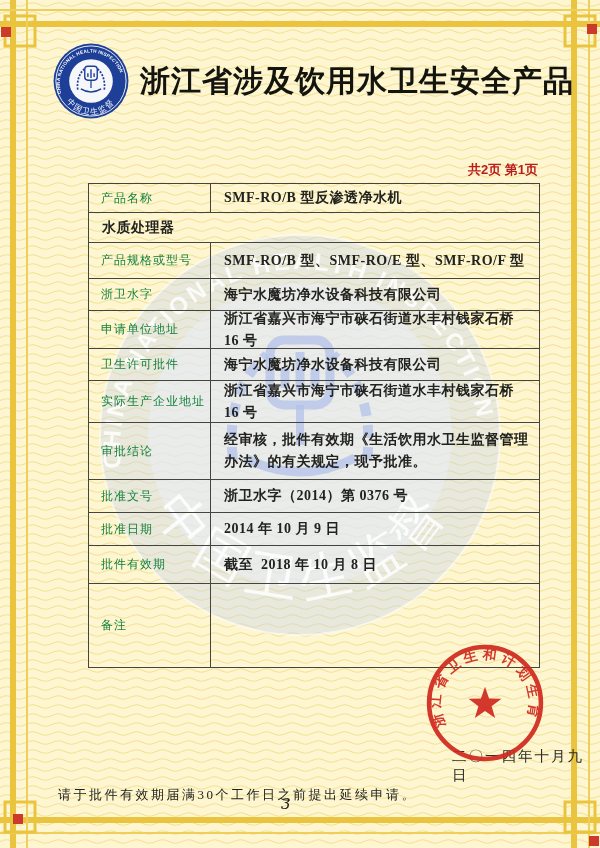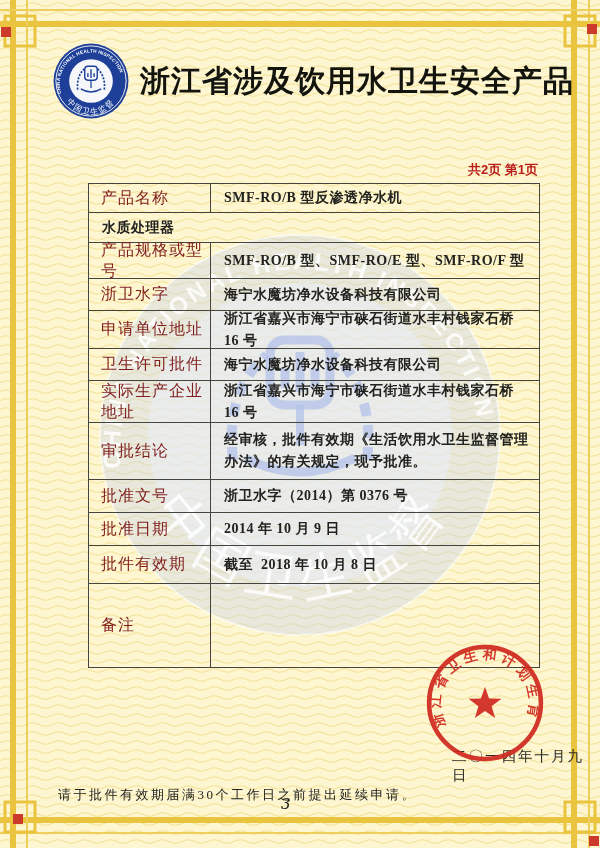--- a/index.html
+++ b/index.html
@@ -8,21 +8,21 @@
   .bg-svg{position:absolute;left:0;top:0;z-index:0;}
   .watermark{position:absolute;left:85px;top:220px;z-index:1;}
   .logo{position:absolute;left:52px;top:42px;z-index:2;}
   .title-block{position:absolute;left:132px;right:18px;top:62px;z-index:3;text-align:center;color:#14140f;}
   .title-line1{font-family:"Liberation Sans",sans-serif;font-weight:bold;font-size:30px;letter-spacing:1px;line-height:1.25;}
   .title-line2{font-family:"Liberation Sans",sans-serif;font-weight:bold;font-size:27px;letter-spacing:15px;line-height:1.3;margin-top:6px;}
   .page-indicator{position:absolute;right:62px;top:161px;z-index:3;font-family:"Liberation Sans",sans-serif;font-weight:bold;font-size:13px;color:#b91c1c;}
   .doc-table{position:absolute;left:88px;top:183px;width:452px;height:485px;z-index:2;border:1.6px solid #45453f;box-sizing:border-box;display:flex;flex-direction:column;}
   .t-row{display:flex;flex:0 0 auto;box-sizing:border-box;}
   .t-row + .t-row{border-top:1.5px solid #45453f;}
-  .t-label{flex:0 0 122px;box-sizing:border-box;border-right:1.5px solid #45453f;display:flex;align-items:center;padding-left:12px;font-size:16px;color:#7f1d1d;letter-spacing:1px;}
+  .t-label{flex:0 0 122px;box-sizing:border-box;border-right:1.5px solid #45453f;display:flex;align-items:center;padding-left:12px;font-size:12px;color:#15803d;letter-spacing:1px;}
   .t-value{flex:1;display:flex;align-items:center;padding:3px 10px 3px 13px;font-size:14px;color:#22221e;line-height:1.55;letter-spacing:0.5px;font-weight:bold;}
   .r0{height:28px}.r1{height:30px}.r2{height:36px}.r3{height:32px}.r4{height:38px}.r5{height:32px}
   .r6{height:42px}.r7{height:57px}.r8{height:33px}.r9{height:33px}.r10{height:38px}.r11{flex:1 1 auto}
   .stamp{position:absolute;left:424px;top:642px;z-index:5;}
   .issue-date{position:absolute;left:452px;top:747px;z-index:4;font-size:14.5px;color:#2b2b26;letter-spacing:2px;}
   .footer-note{position:absolute;left:58px;top:786px;z-index:4;font-size:13px;color:#22221e;letter-spacing:2.5px;}
   .page-number{position:absolute;left:281px;top:795px;z-index:4;font-size:15px;font-style:italic;color:#191914;font-family:"DejaVu Serif",serif;}
 </style>
 </head>
 <body>

